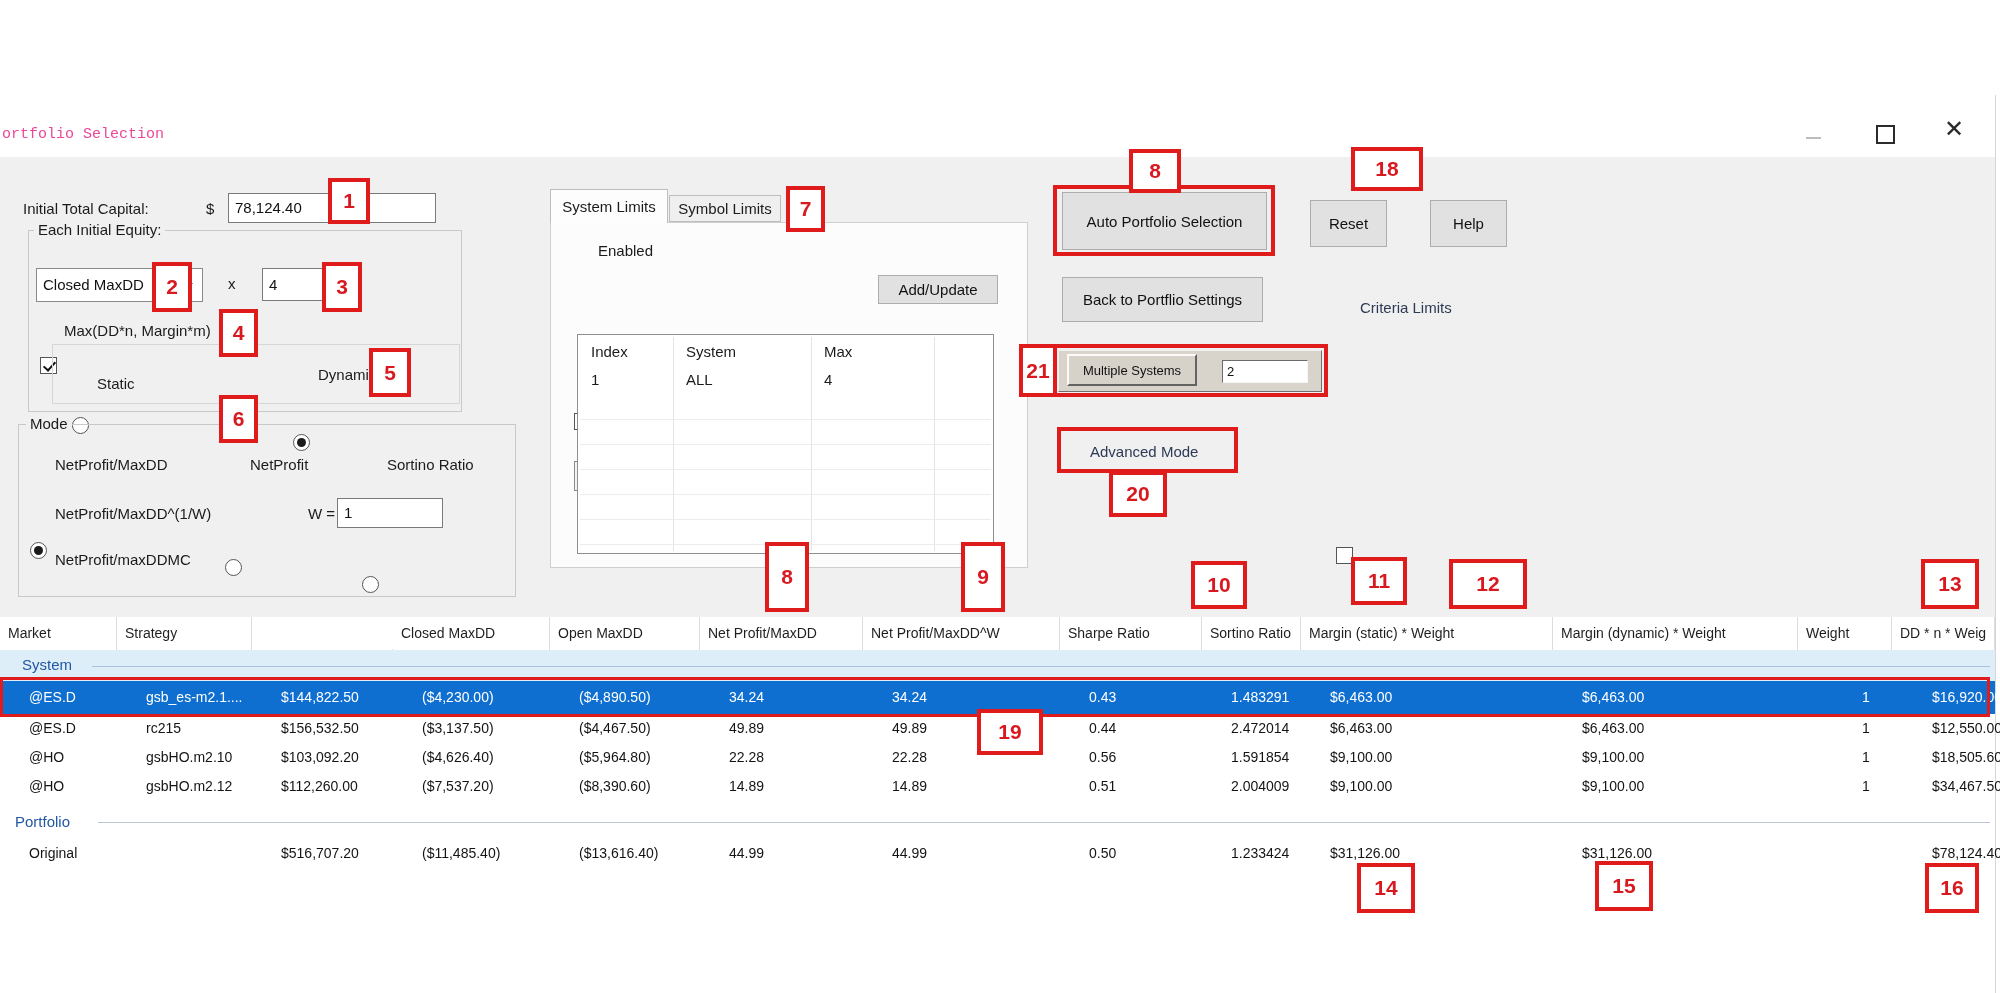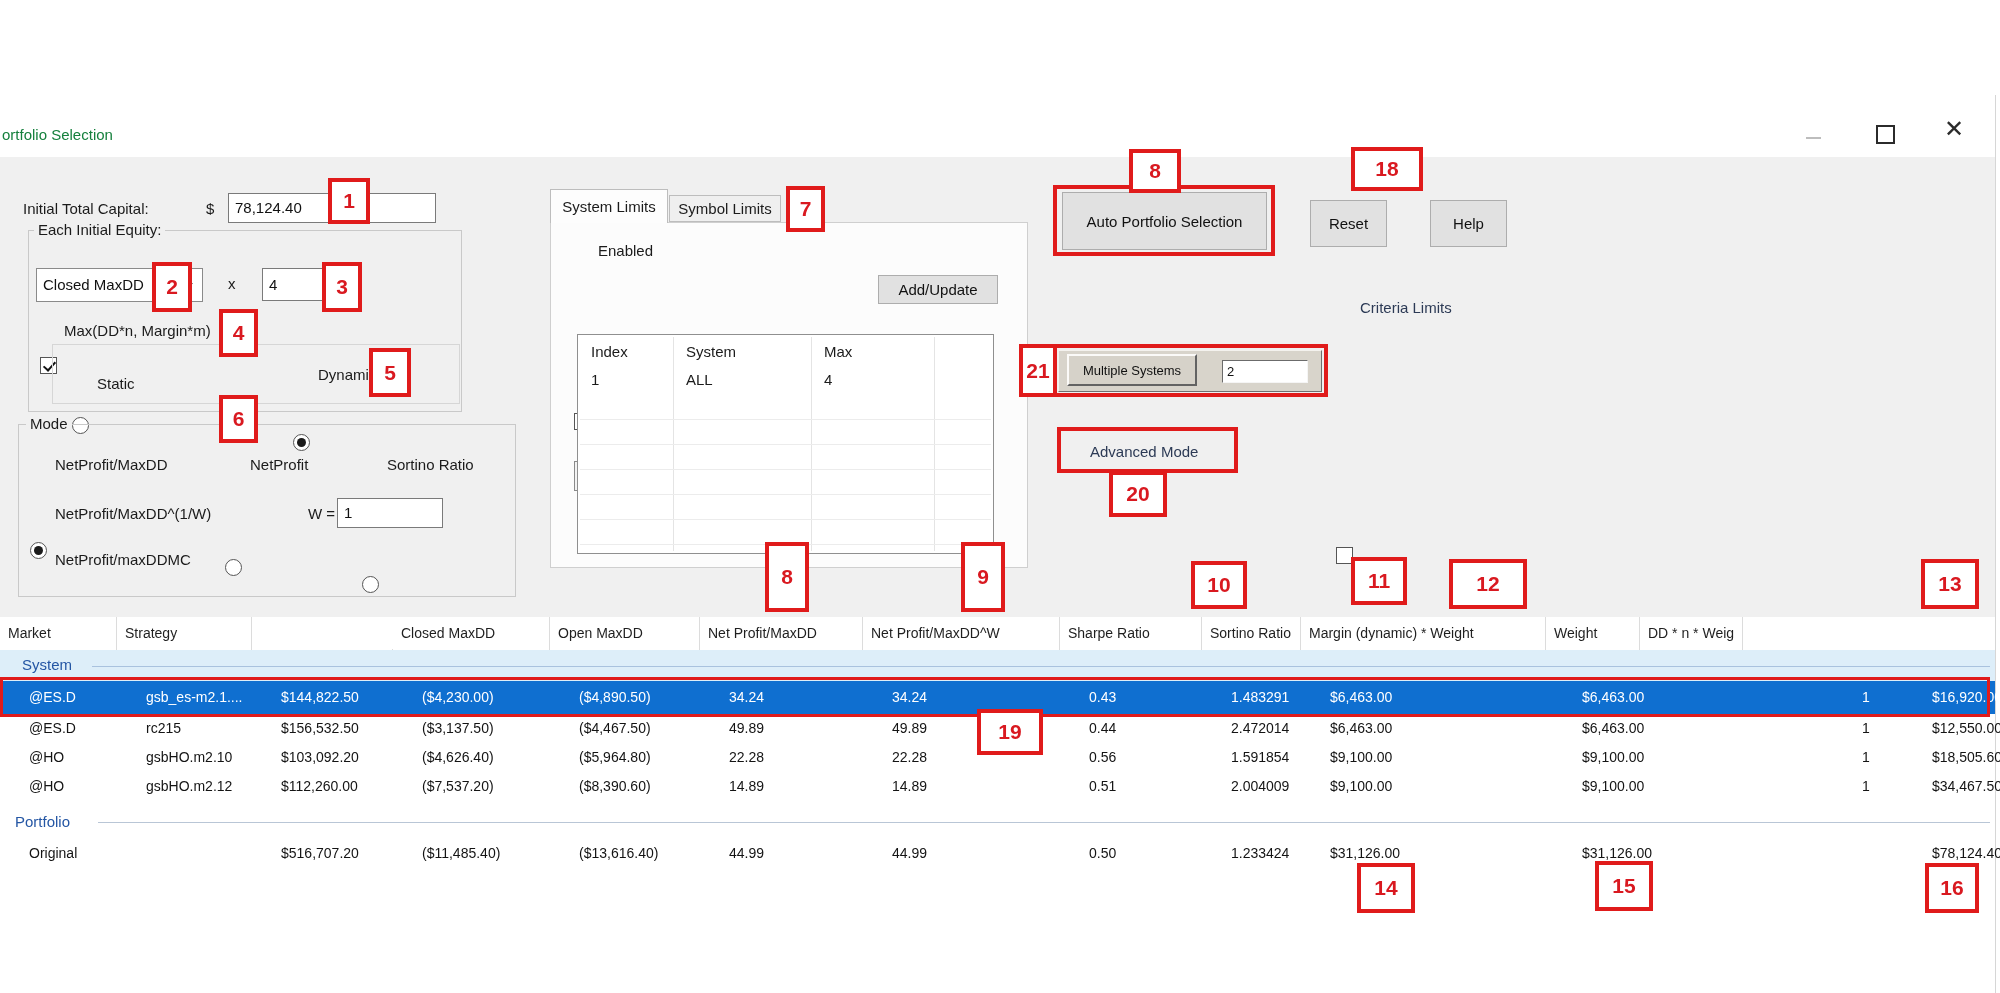--- a/index.html
+++ b/index.html
@@ -1,20 +1,20 @@
 <!DOCTYPE html>
 <html><head>
 <meta charset="utf-8">
 <style>
   html,body{margin:0;padding:0;background:#fff;font-family:"Liberation Sans",sans-serif;}
   #stage{position:relative;width:2000px;height:993px;overflow:hidden;background:#fff;}
   .abs{position:absolute;}
   .lbl{font-size:15px;color:#1b1b1b;white-space:nowrap;}
   
-  .win-title{font-size:15px;color:#15803d;}
+  .win-title{font-size:15px;color:#ec4899;font-family:Liberation Mono, monospace;}
   .win-min{width:15px;height:2px;background:#bdbdbd;}
   .win-max{width:15px;height:15px;border:2px solid #2b2b2b;background:#fff;}
   .win-close{font-size:24px;color:#2b2b2b;line-height:24px;}
   .win-edge{width:1px;background:#d6d6d6;}
   
   .dlg-bg{background:#f0f0f0;}
   .groupbox{border:1px solid #c9c9c9;background:transparent;}
   .gb-label{background:#f0f0f0;padding:0 4px;font-size:15px;color:#1b1b1b;white-space:nowrap;}
   .input{background:#fff;border:1px solid #7a7a7a;font-size:15px;color:#111;line-height:28px;padding-left:6px;box-sizing:border-box;white-space:nowrap;}
   .btn{background:#e1e1e1;border:1px solid #adadad;font-size:15px;color:#111;display:flex;align-items:center;justify-content:center;box-sizing:border-box;white-space:nowrap;}
@@ -118,20 +118,21 @@
     <div class="abs lv-h" style="left:246px;top:8px;">Max</div>
     <div class="abs lv-h" style="left:13px;top:36px;">1</div>
     <div class="abs lv-h" style="left:108px;top:36px;">ALL</div>
     <div class="abs lv-h" style="left:246px;top:36px;">4</div>
     <div class="lv-grid" style="top:60px;height:157px;"></div>
   </div>
 
   <div class="abs btn" style="left:1062px;top:192px;width:205px;height:58px;">Auto Portfolio Selection</div>
   <div class="abs btn" style="left:1310px;top:200px;width:77px;height:47px;">Reset</div>
   <div class="abs btn" style="left:1430px;top:200px;width:77px;height:47px;">Help</div>
+  <div class="abs btn" style="left:1062px;top:277px;width:201px;height:45px;">Back to Portflio Settings</div>
   <div class="abs cb" style="left:1336px;top:300px;"></div>
   <div class="abs lbl" style="left:1360px;top:299px;color:#2c3a55;">Criteria Limits</div>
 
   <div class="abs panel3d" style="left:1058px;top:350px;width:264px;height:42px;"></div>
   <div class="abs btn3d" style="left:1067px;top:354px;width:130px;height:32px;">Multiple Systems</div>
   <div class="abs in3d" style="left:1222px;top:360px;width:86px;height:23px;">2</div>
 
   <div class="abs cb" style="left:1066px;top:444px;"></div>
   <div class="abs lbl" style="left:1090px;top:443px;color:#2c3a55;">Advanced Mode</div>
 
@@ -139,20 +140,21 @@
   <div class="abs rheader" style="left:0;top:617px;width:1995px;height:33px;" id="res-header">
       <span class="hcell" style="flex: 0 0 117px;">Market</span>
       <span class="hcell" style="flex: 0 0 135px;">Strategy</span>
       <span class="hcell" style="flex: 0 0 141px; margin-top: 32px;">Net Profit</span>
       <span class="hcell" style="flex: 0 0 157px;">Closed MaxDD</span>
       <span class="hcell" style="flex: 0 0 150px;">Open MaxDD</span>
       <span class="hcell" style="flex: 0 0 163px;">Net Profit/MaxDD</span>
       <span class="hcell" style="flex: 0 0 197px;">Net Profit/MaxDD^W</span>
       <span class="hcell" style="flex: 0 0 142px;">Sharpe Ratio</span>
       <span class="hcell" style="flex: 0 0 99px;">Sortino Ratio</span>
+      <span class="hcell" style="flex: 0 0 252px;">Margin (static) * Weight</span>
       <span class="hcell" style="flex: 0 0 245px;">Margin (dynamic) * Weight</span>
       <span class="hcell" style="flex: 0 0 94px;">Weight</span>
       <span class="hcell" style="flex: 0 0 103px;">DD * n * Weig</span>
     </div>
 
   <div class="abs band" style="left:0;top:650px;width:1995px;height:31px;"></div>
   <div class="abs grp-label" style="left:22px;top:656px;">System</div>
   <div class="abs grp-rule" style="left:92px;top:666px;width:1898px;"></div>
 
   <div class="abs" style="left:0;top:681px;width:1995px;" id="system-rows">

